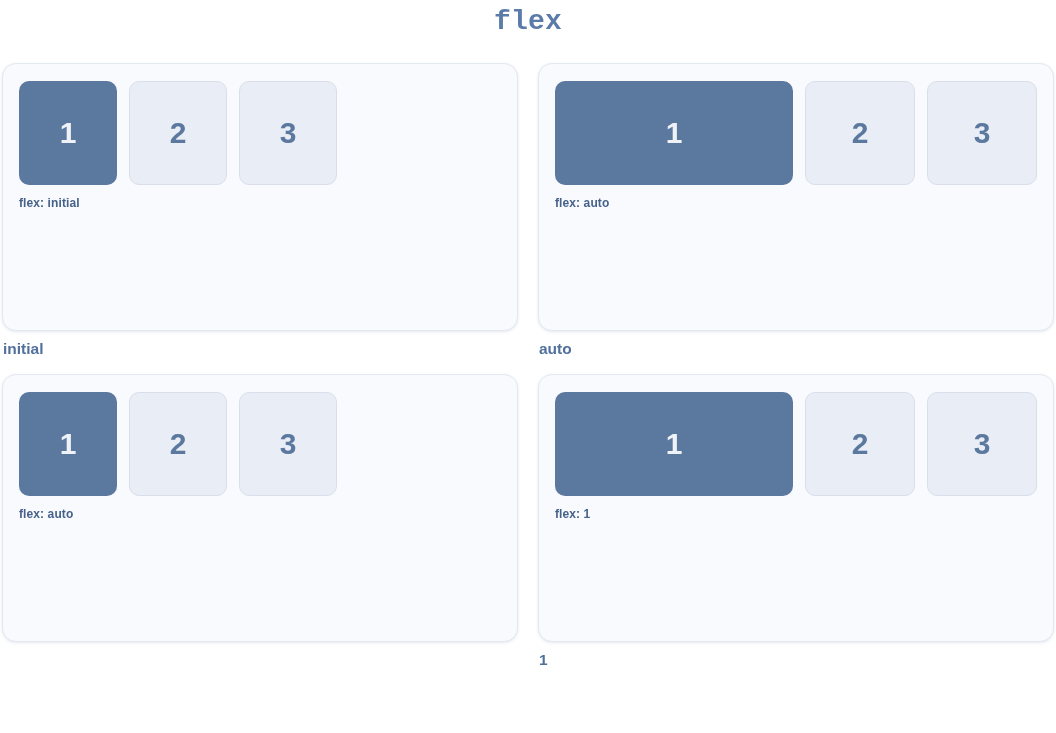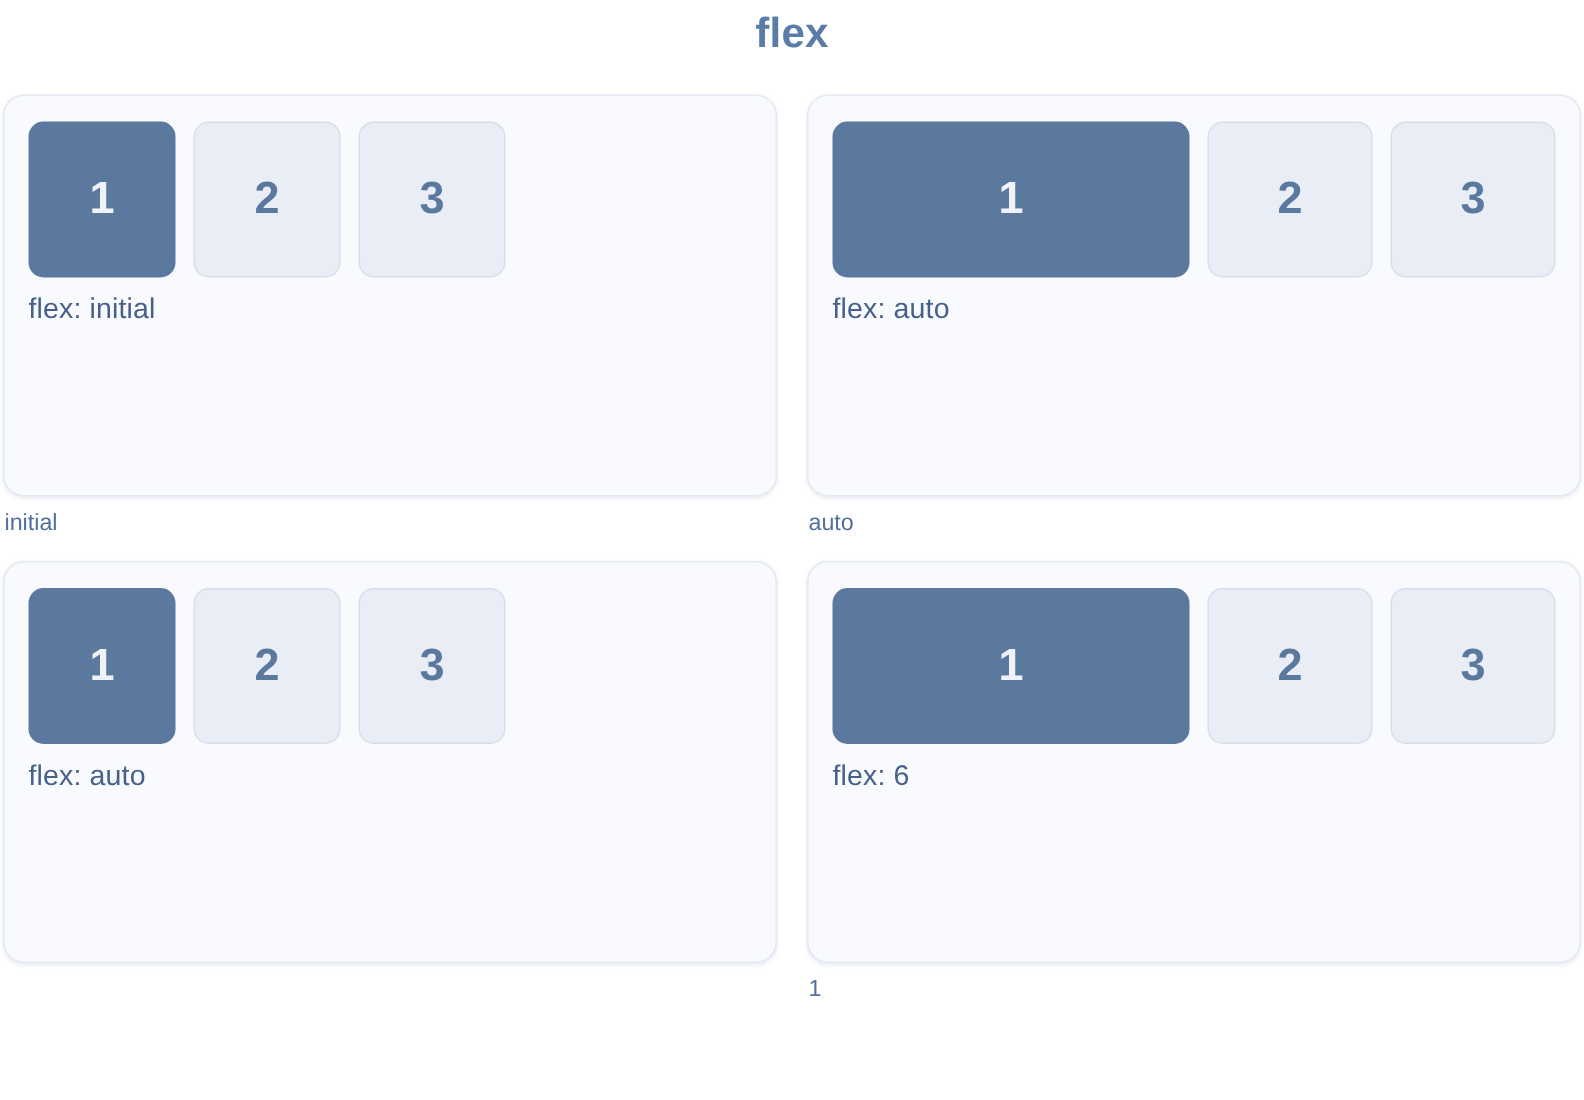--- a/index.html
+++ b/index.html
@@ -16,20 +16,21 @@
     margin: 5px 0 0 0;
     height: 58px;
     display: flex;
     align-items: flex-start;
     justify-content: center;
     color: #5b7ca8;
     font-size: 28px;
     font-weight: 700;
     line-height: 34px;
     letter-spacing: 0.2px;
+    font-family: Liberation Mono, monospace;
   }
   .demo-grid {
     display: grid;
     grid-template-columns: 1fr 1fr;
     column-gap: 20px;
     row-gap: 16px;
     padding: 0 2px;
   }
   .cell { display: flex; flex-direction: column; }
   .panel {
@@ -68,30 +69,30 @@
   .panel[data-flex="initial"] .box-first { flex: 0 1 auto; }
   .panel[data-flex="none"]    .box-first { flex: none; }
   .panel[data-flex="auto"]    .box-first { flex: 1 1 auto; }
   .panel[data-flex="1"]       .box-first { flex: 1 1 0%; }
   
   .panel[data-flex="auto"] .box-rest,
   .panel[data-flex="1"]    .box-rest { width: 110px; }
   .flex-label {
     margin-top: 11px;
     color: #46618a;
-    font-size: 19px;
-    font-weight: 400;
+    font-size: 12px;
+    font-weight: 700;
     letter-spacing: 0.1px;
   }
   .panel-caption {
     margin-top: 9px;
     padding-left: 1px;
     color: #51709c;
     font-size: 15.5px;
-    font-weight: 400;
+    font-weight: 700;
   }
 </style>
 </head>
 <body>
 
 <h1 class="page-title">flex</h1>
 
 <div class="demo-grid">
 
   <div class="cell">
@@ -129,18 +130,18 @@
     </div>
   </div>
 
   <div class="cell">
     <div class="panel" data-flex="1">
       <div class="box-row">
         <div class="demo-box box-first">1</div>
         <div class="demo-box box-rest">2</div>
         <div class="demo-box box-rest">3</div>
       </div>
-      <div class="flex-label">flex: 6</div>
+      <div class="flex-label">flex: 1</div>
     </div>
     <div class="panel-caption">1</div>
   </div>
 
 </div>
 
 </body></html>

